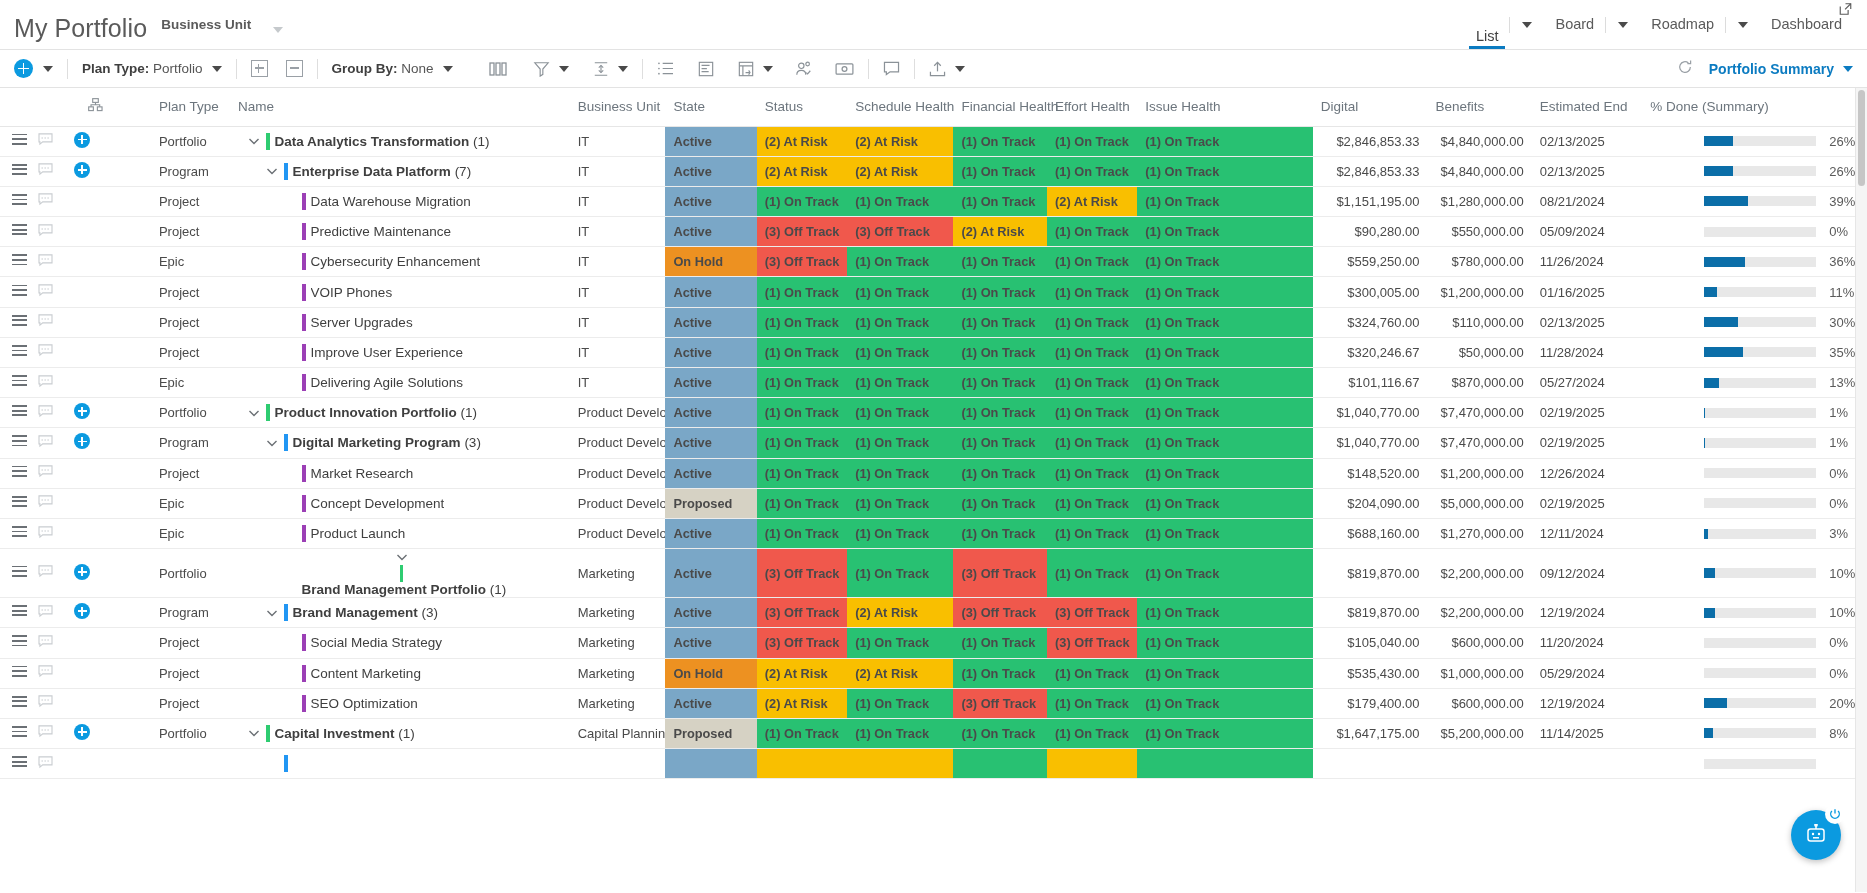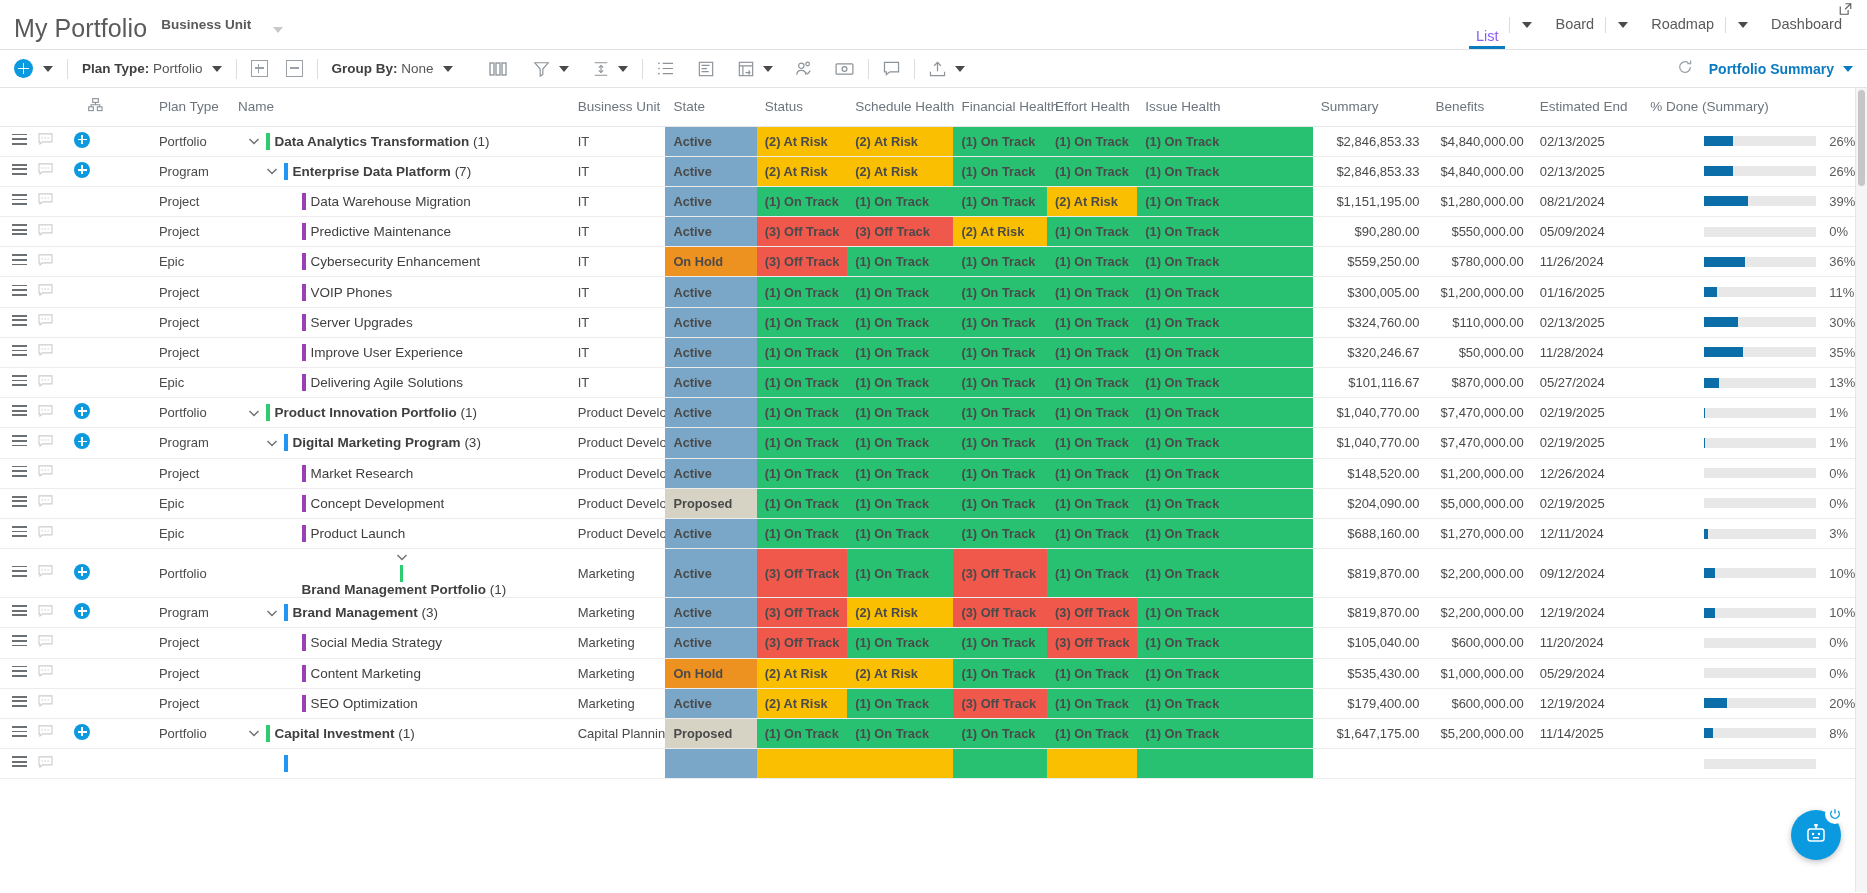--- a/index.html
+++ b/index.html
@@ -66,21 +66,21 @@
     height: 100%;
     padding: 0 0 0 0;
     position: relative;
   }
   .navitem .navlabel {
     font-size: 14.5px;
     color: #5a5a5a;
     padding: 0 11px;
     line-height: 49px;
   }
-  .navitem.active .navlabel { color: #8b5cf6; margin-top: 24px; }
+  .navitem.active .navlabel { color: #404040; margin-top: 24px; }
   .navitem.active::after {
     content: "";
     position: absolute;
     left: 4px; right: 4px; bottom: 0;
     height: 3px;
     background: #0b7bc1;
   }
   .nav-split {
     border-left: 1px solid #dcdcdc;
     height: 16px;
@@ -548,21 +548,21 @@
         </th>
         <th class="c-plantype">Plan Type</th>
         <th class="c-name" style="padding-left:8px">Name</th>
         <th class="c-bu">Business Unit</th>
         <th class="c-state">State</th>
         <th class="c-status">Status</th>
         <th class="c-sched">Schedule Health</th>
         <th class="c-fin">Financial Health</th>
         <th class="c-eff">Effort Health</th>
         <th class="c-issue">Issue Health</th>
-        <th class="c-budget">Summary</th>
+        <th class="c-budget">Digital</th>
         <th class="c-benefits">Benefits</th>
         <th class="c-end">Estimated End</th>
         <th class="c-pct">% Done (Summary)</th>
       </tr>
     </thead>
     <tbody id="grid-body">
         <tr class="row-grp">
           <td class="c-handle"><span class="drag"><i></i><i></i><i></i></span></td>
           <td class="c-note">
             <span class="note-icon"><svg width="15" height="13" viewBox="0 0 16 14" stroke="currentColor" stroke-width="1.2" fill="none">

